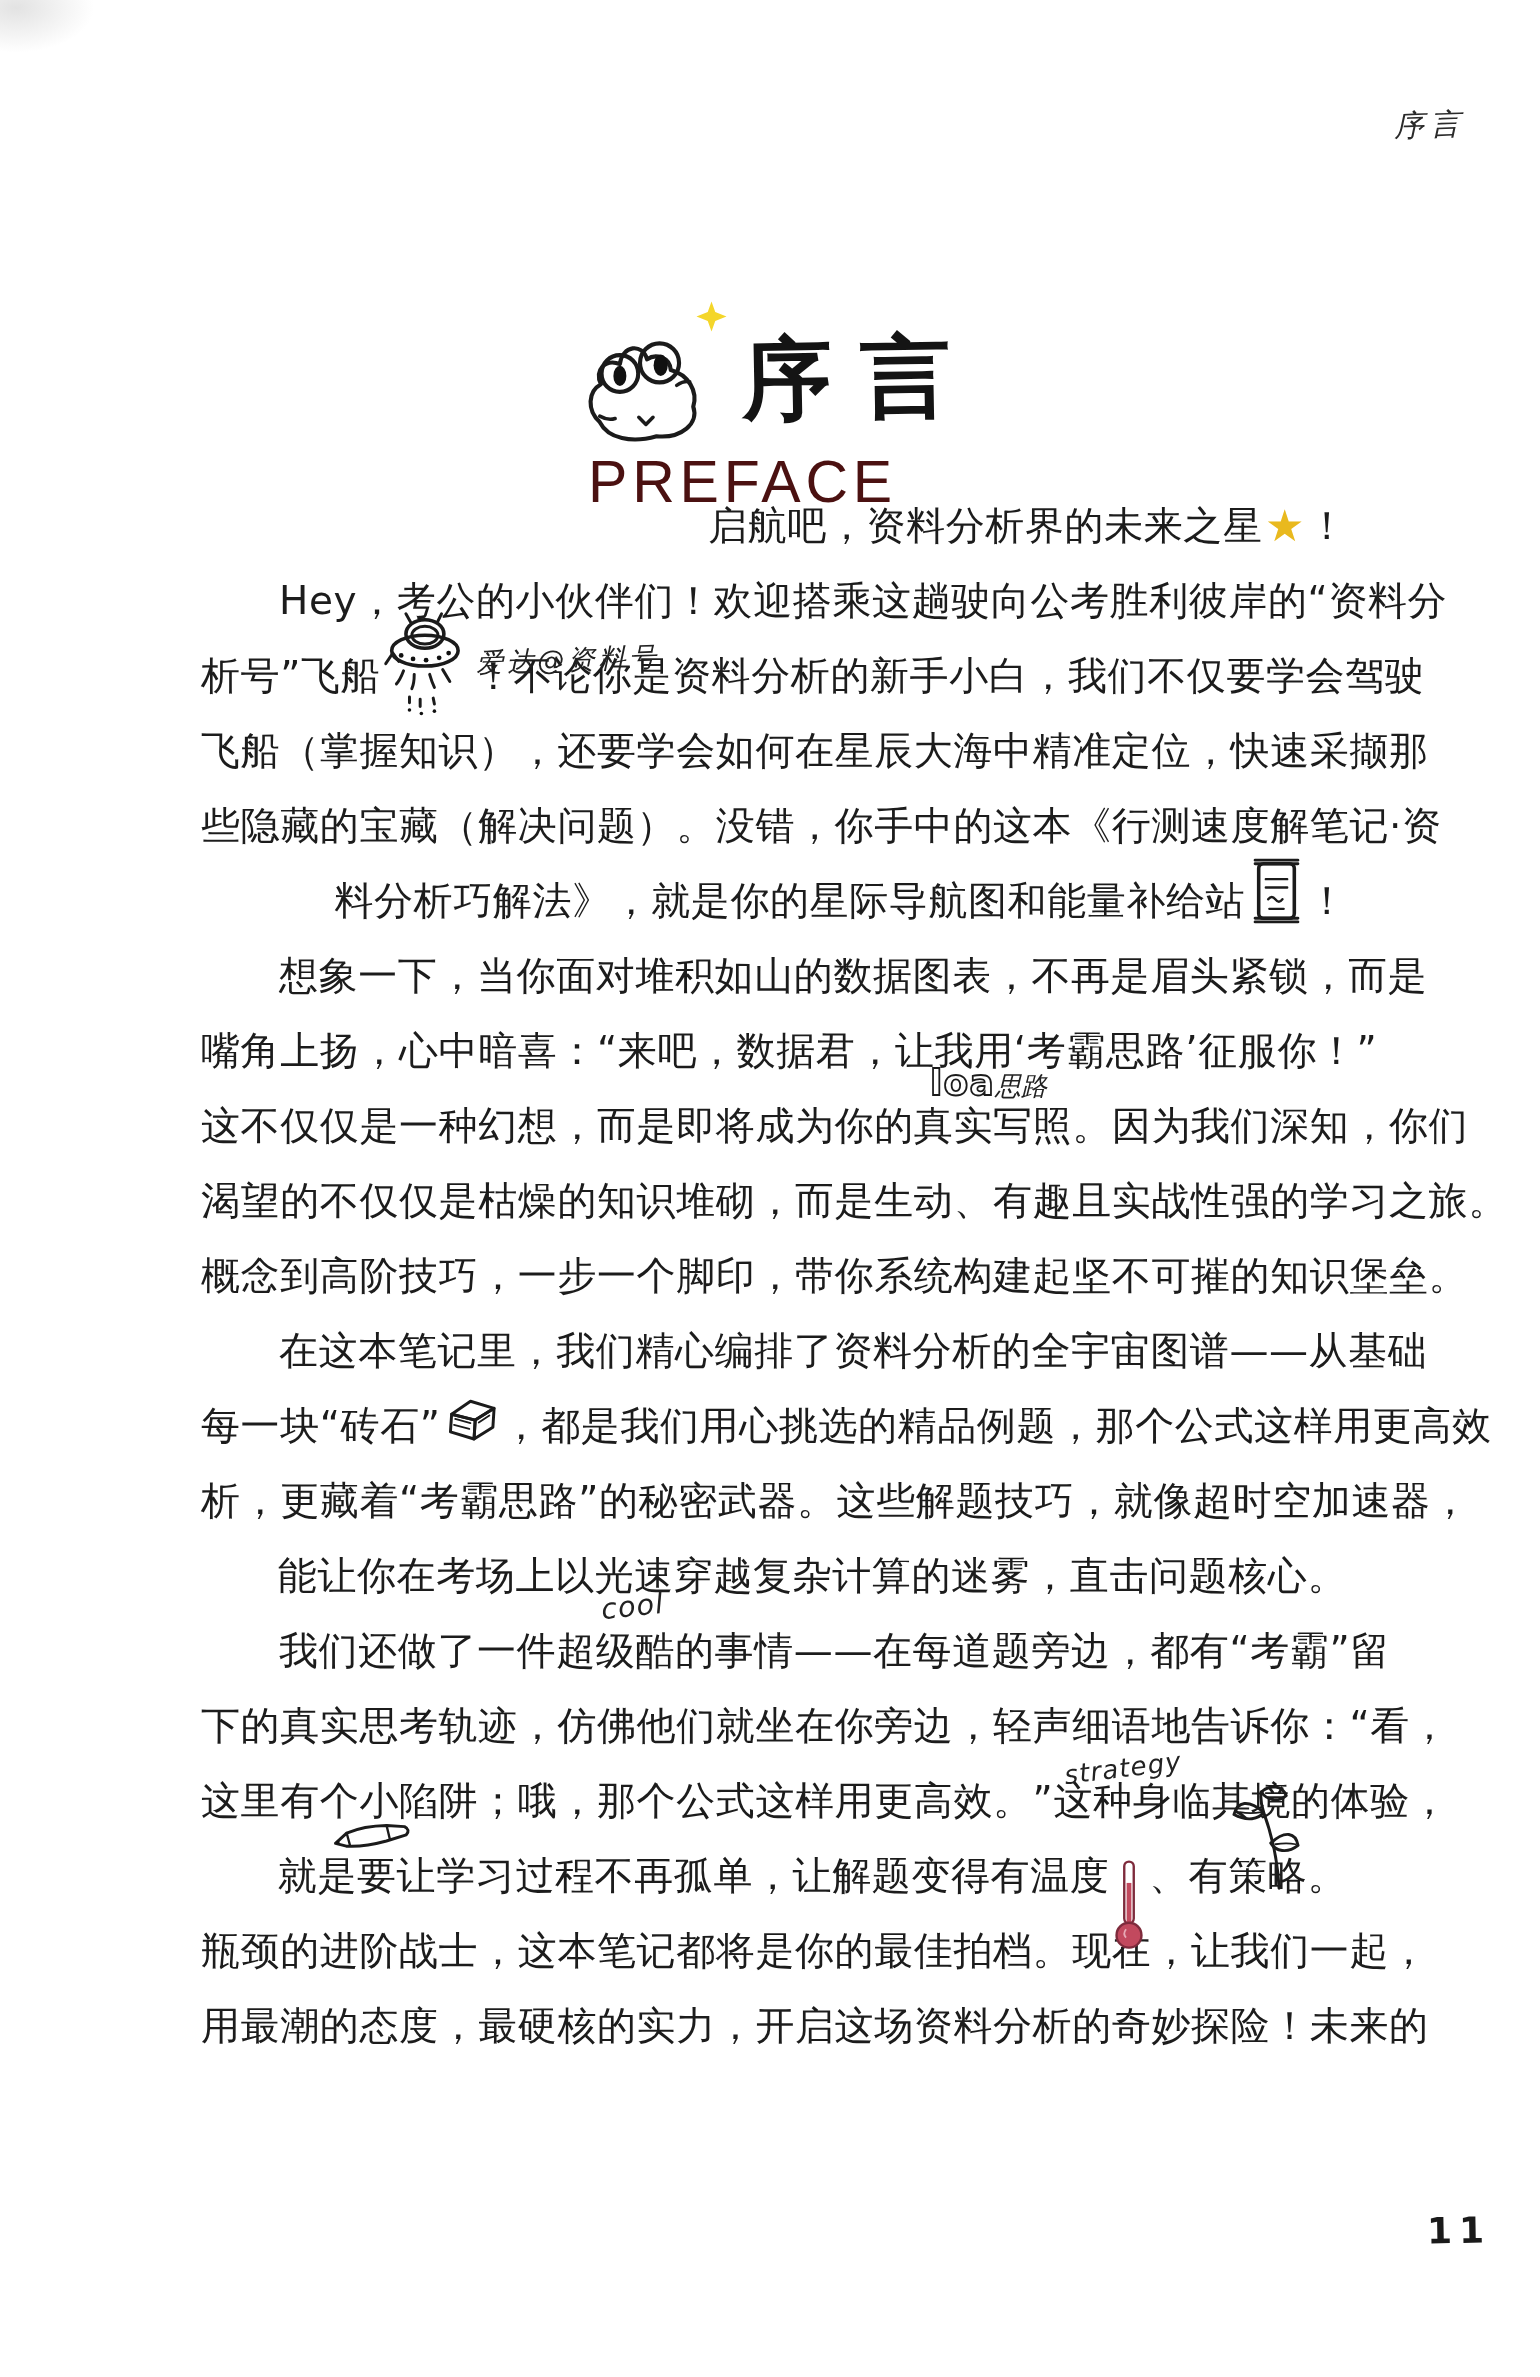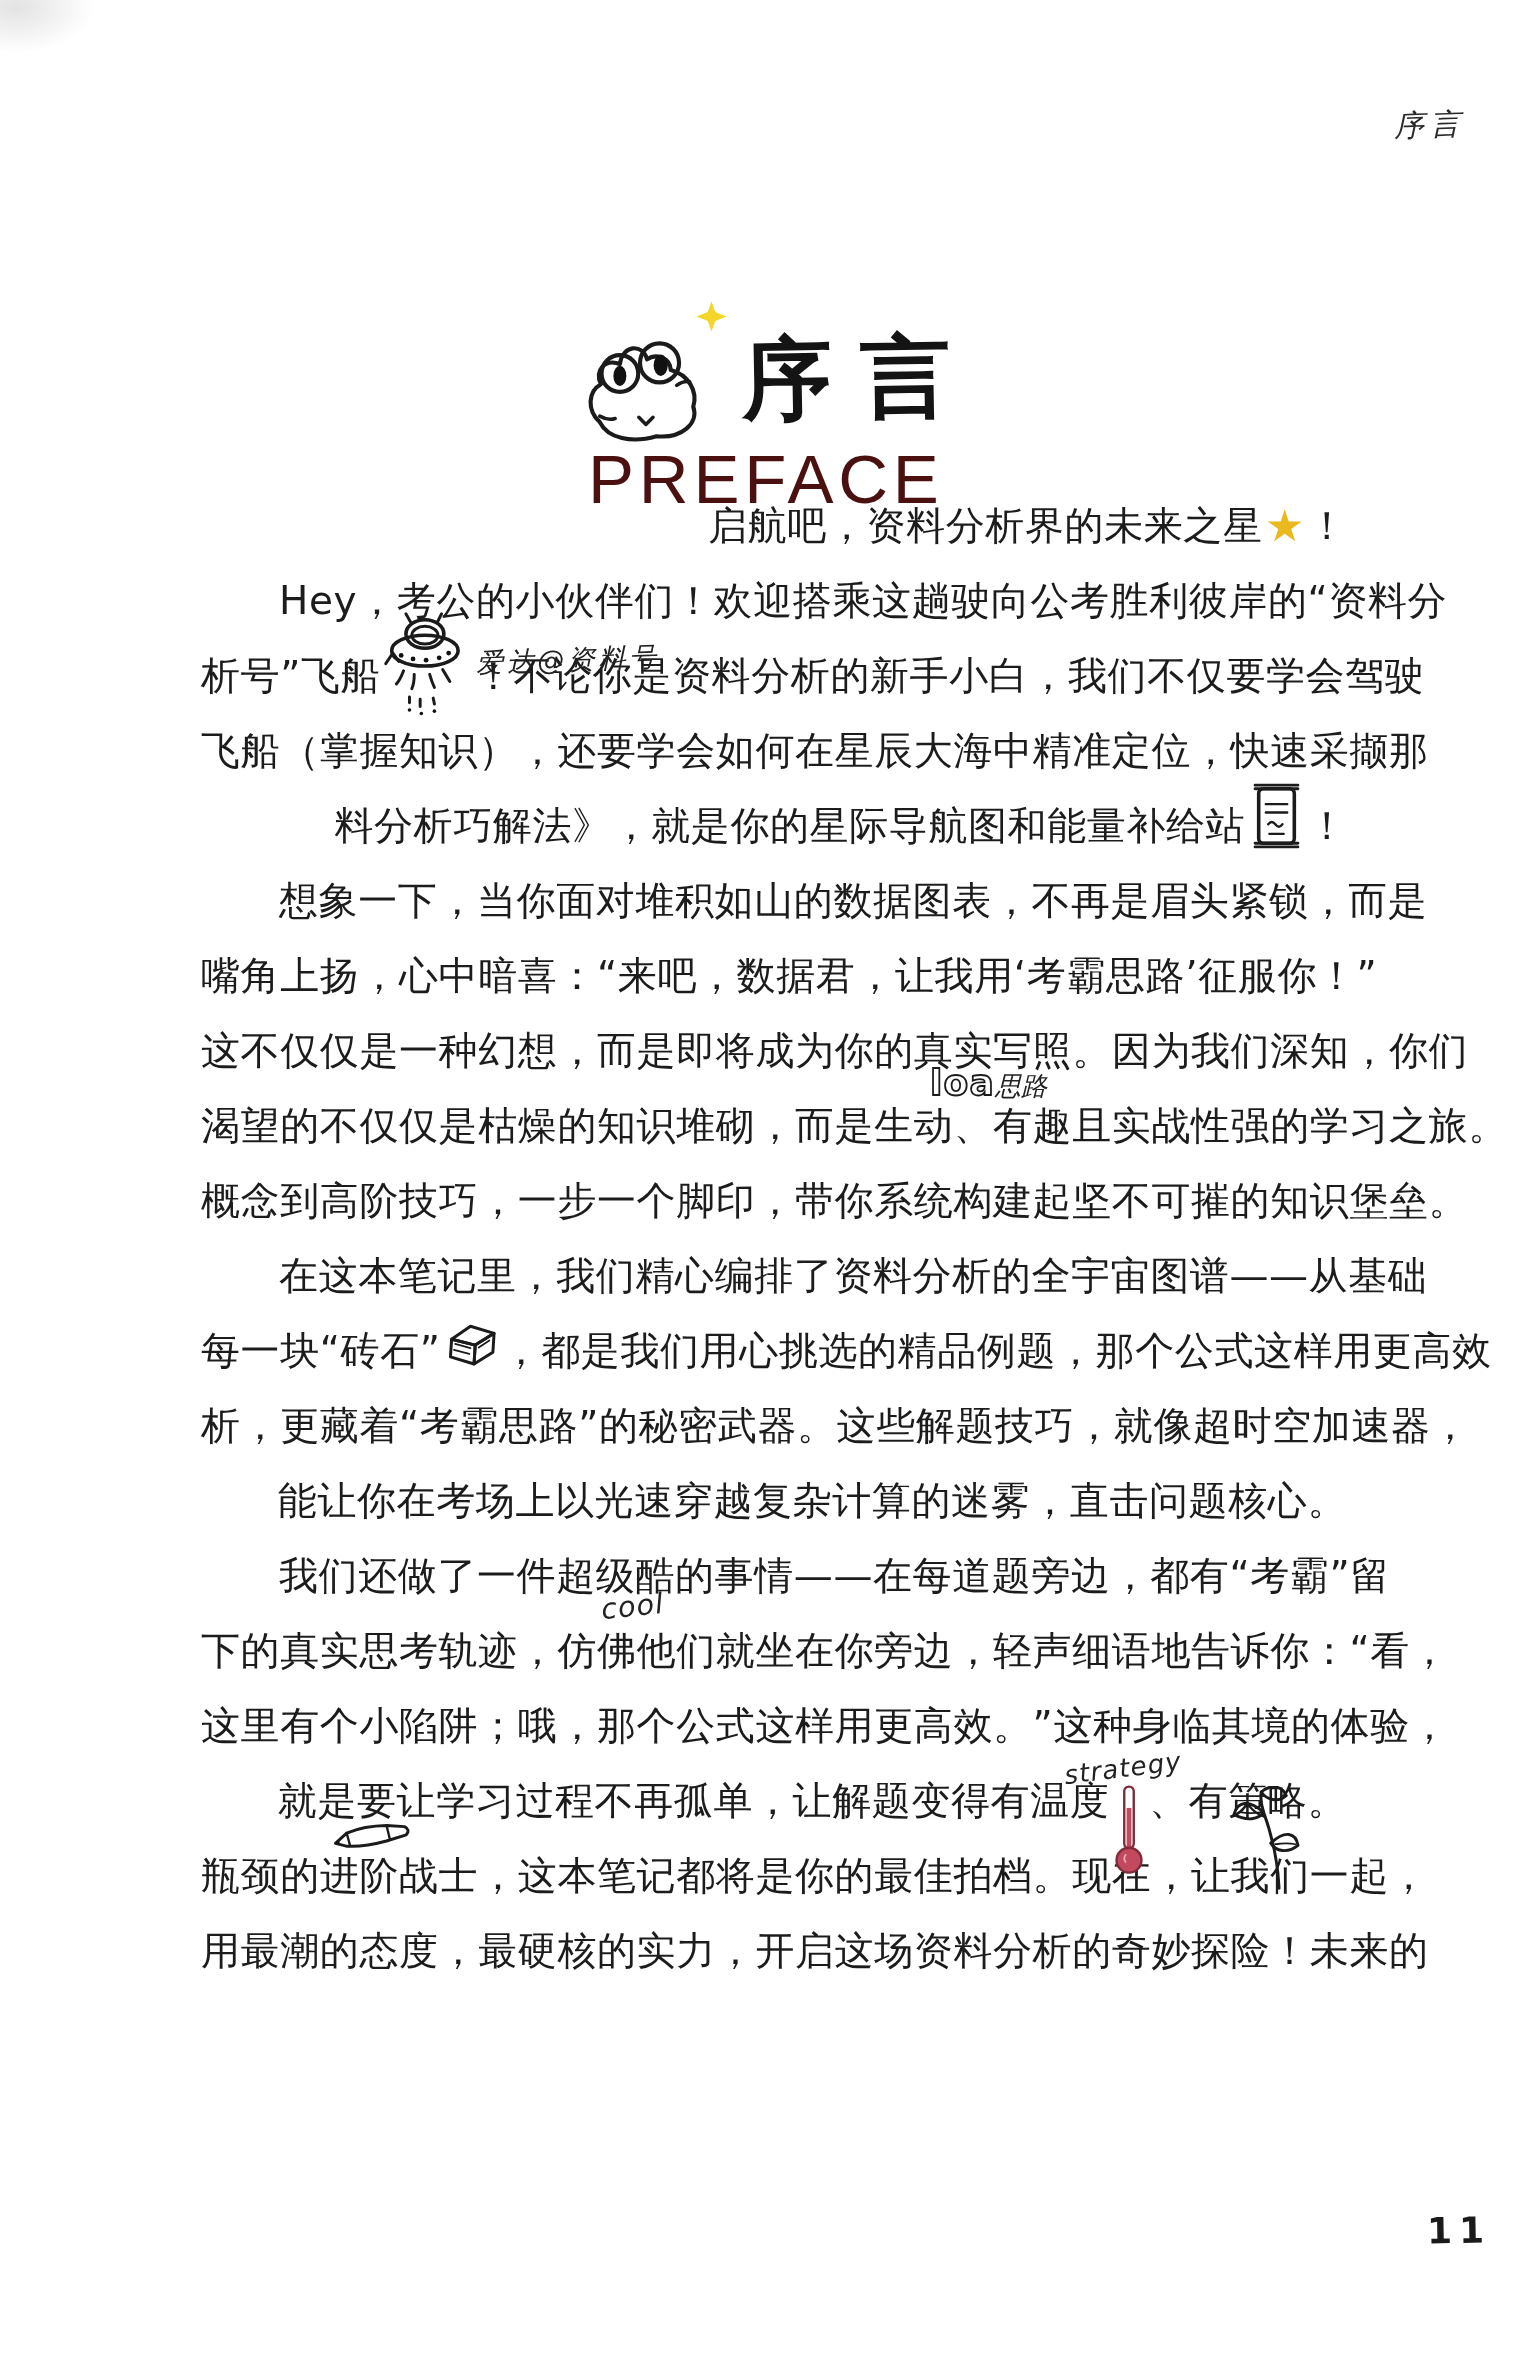--- a/index.html
+++ b/index.html
@@ -23,22 +23,22 @@
   
   .title-block{position:absolute;left:570px;top:300px;width:428px;height:214px;}
   .frog{position:absolute;left:12px;top:27px;}
   .sparkle{position:absolute;left:125px;top:0px;}
   .title-zh{
     position:absolute;left:172px;top:18px;
     font-size:90px;font-weight:600;letter-spacing:28.5px;
     color:#141414;transform:rotate(-1deg);white-space:nowrap;
   }
   .title-en{
-    position:absolute;left:18px;top:140px;
-    font-size:69px;letter-spacing:4.8px;color:#4b1111;
+    position:absolute;left:18px;top:148px;
+    font-size:59px;letter-spacing:4.8px;color:#4b1111;
     font-family:"Liberation Sans",sans-serif;font-weight:400;white-space:nowrap;
   }
   
   .body-text{position:absolute;left:201px;top:488px;width:1146px;}
   .bline{
     height:75px;line-height:75px;
     font-size:39px;letter-spacing:0.6px;white-space:nowrap;
     font-weight:500;
     text-align:right;
   }
@@ -126,20 +126,23 @@
           <circle cx="48" cy="170" r="3" fill="#111"></circle>
             <circle cx="68" cy="176" r="3" fill="#111"></circle>
             <circle cx="90" cy="172" r="3" fill="#111"></circle>
         </svg></span><span>！不论你是资料分析的新手小白，我们不仅要学会驾驶</span>
     </div>
 
     <div class="bline">
       <span>飞船（掌握知识），还要学会如何在星辰大海中精准定位，快速采撷那</span>
     </div>
 
+    <div class="bline">
+      <span>些隐藏的宝藏（解决问题）。没错，你手中的这本《行测速度解笔记·资</span>
+    </div>
 
     <div class="bline">
       <span>料分析巧解法》，就是你的星际导航图和能量补给站</span><span class="inline-ico energy-wrap"><svg width="55" height="76" viewBox="0 0 92 128">
           <rect class="ink" stroke-width="6" fill="#fff" x="16" y="18" width="60" height="92" rx="8"></rect>
           <path class="ink" stroke-width="5" d="M10 18 h 72 M10 12 h 72"></path>
           <path class="ink" stroke-width="5" d="M10 110 h 72 M10 116 h 72"></path>
           <path class="ink" stroke-width="4" d="M28 44 h 36 M28 58 h 36"></path>
           <path class="ink" stroke-width="4" d="M32 78 q 6 -8 12 0 q 6 8 12 0"></path>
           <path class="ink" stroke-width="4" d="M34 94 h 24"></path>
         </svg></span><span>！</span>

